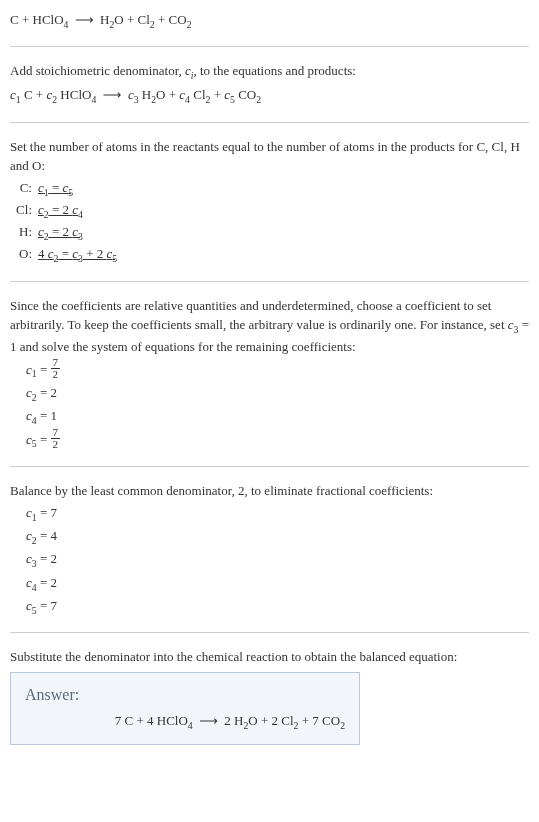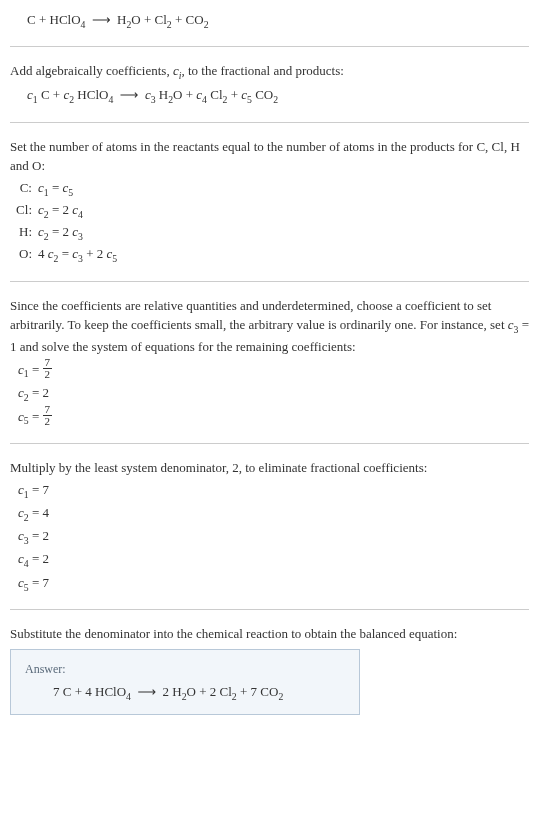--- a/index.html
+++ b/index.html
@@ -18,21 +18,21 @@
     }
     .section {
       margin-bottom: 6px;
     }
     hr {
       border: none;
       border-top: 1px solid #ccc;
       margin: 14px 0;
     }
     .equation {
-      margin: 2px 17px;
+      margin: 2px 0;
     }
     sub {
       font-size: 0.75em;
       vertical-align: sub;
     }
     .italic {
       font-style: italic;
     }
     .atom-table {
       margin: 2px 0;
@@ -41,23 +41,24 @@
       display: flex;
       align-items: baseline;
     }
     .atom-label {
       width: 28px;
       text-align: right;
       padding-right: 6px;
     }
     .atom-eq {
       flex: 1;
+      text-decoration: underline;
     }
     .coeff-list {
-      margin: 2px 8px;
+      margin: 2px 16px;
     }
     .coeff-row {
       margin: 1px 0;
     }
     .frac {
       display: inline-block;
       vertical-align: middle;
       text-align: center;
       font-size: 0.85em;
       line-height: 1;
@@ -75,38 +76,39 @@
     }
     .answer-box {
       border: 1px solid #b8c8d8;
       background: #f2f6fa;
       padding: 10px 14px;
       margin-top: 6px;
       width: 350px;
     }
     .answer-label {
       color: #5a6a7a;
-      font-size: 12px;
+      font-size: 16px;
       margin-bottom: 4px;
     }
     .answer-eq {
       padding-left: 28px;
+      text-align: right;
     }
   </style>
 </head>
 <body>
 
 <div class="section">
   <div class="equation">C + HClO<sub>4</sub> &nbsp;⟶&nbsp; H<sub>2</sub>O + Cl<sub>2</sub> + CO<sub>2</sub></div>
 </div>
 
 <hr>
 
 <div class="section">
-  <div><span>Add algebraically coefficients, </span><span class="italic">c<sub>i</sub></span><span>, to the fractional and products:</span></div>
+  <div><span>Add stoichiometric denominator, </span><span class="italic">c<sub>i</sub></span><span>, to the equations and products:</span></div>
   <div class="equation"><span class="italic">c</span><sub>1</sub> C + <span class="italic">c</span><sub>2</sub> HClO<sub>4</sub> &nbsp;⟶&nbsp; <span class="italic">c</span><sub>3</sub> H<sub>2</sub>O + <span class="italic">c</span><sub>4</sub> Cl<sub>2</sub> + <span class="italic">c</span><sub>5</sub> CO<sub>2</sub></div>
 </div>
 
 <hr>
 
 <div class="section">
   <div>Set the number of atoms in the reactants equal to the number of atoms in the products for C, Cl, H and O:</div>
   <div class="atom-table">
     <div class="atom-row">
       <div class="atom-label">C:</div>
@@ -127,28 +129,29 @@
   </div>
 </div>
 
 <hr>
 
 <div class="section">
   <div>Since the coefficients are relative quantities and underdetermined, choose a coefficient to set arbitrarily. To keep the coefficients small, the arbitrary value is ordinarily one. For instance, set <span class="italic">c</span><sub>3</sub> = 1 and solve the system of equations for the remaining coefficients:</div>
   <div class="coeff-list">
     <div class="coeff-row"><span class="italic">c</span><sub>1</sub> = <span class="frac"><span class="num">7</span><span class="den">2</span></span></div>
     <div class="coeff-row"><span class="italic">c</span><sub>2</sub> = 2</div>
+    <div class="coeff-row"><span class="italic">c</span><sub>4</sub> = 1</div>
     <div class="coeff-row"><span class="italic">c</span><sub>5</sub> = <span class="frac"><span class="num">7</span><span class="den">2</span></span></div>
   </div>
 </div>
 
 <hr>
 
 <div class="section">
-  <div>Multiply by the least system denominator, 2, to eliminate fractional coefficients:</div>
+  <div>Balance by the least common denominator, 2, to eliminate fractional coefficients:</div>
   <div class="coeff-list">
     <div class="coeff-row"><span class="italic">c</span><sub>1</sub> = 7</div>
     <div class="coeff-row"><span class="italic">c</span><sub>2</sub> = 4</div>
     <div class="coeff-row"><span class="italic">c</span><sub>3</sub> = 2</div>
     <div class="coeff-row"><span class="italic">c</span><sub>4</sub> = 2</div>
     <div class="coeff-row"><span class="italic">c</span><sub>5</sub> = 7</div>
   </div>
 </div>
 
 <hr>

